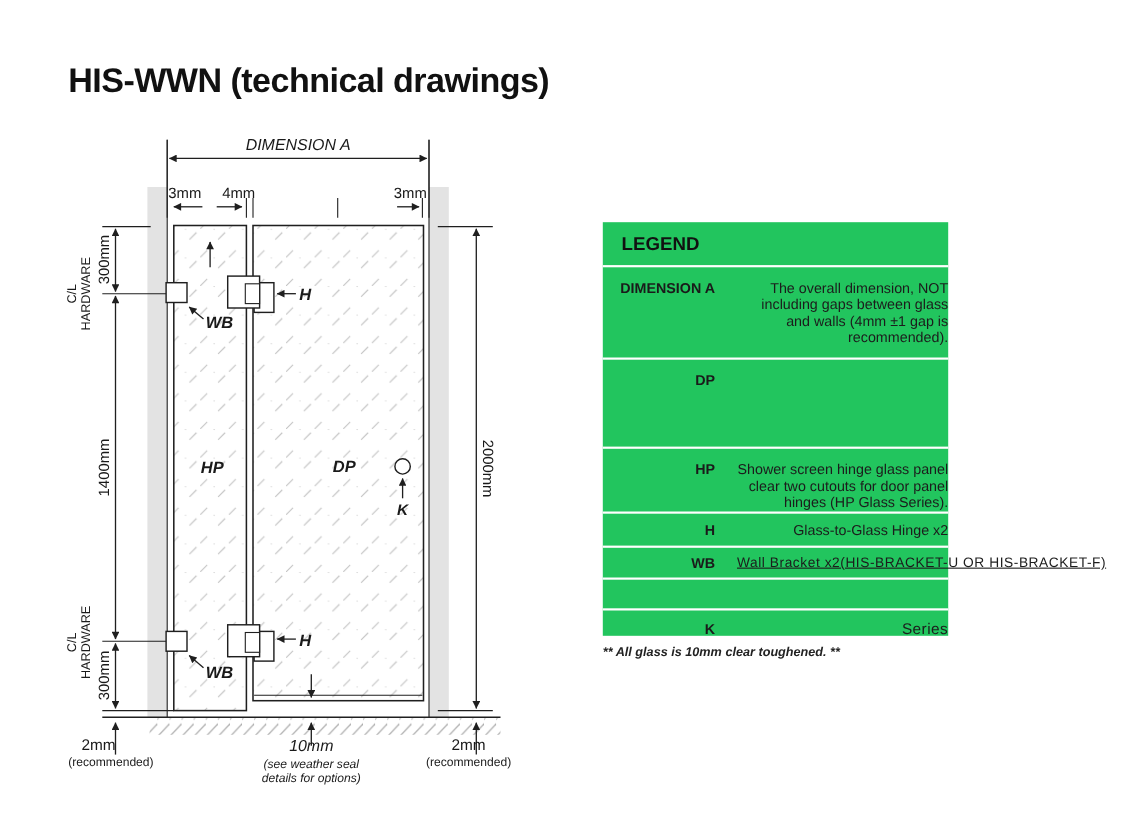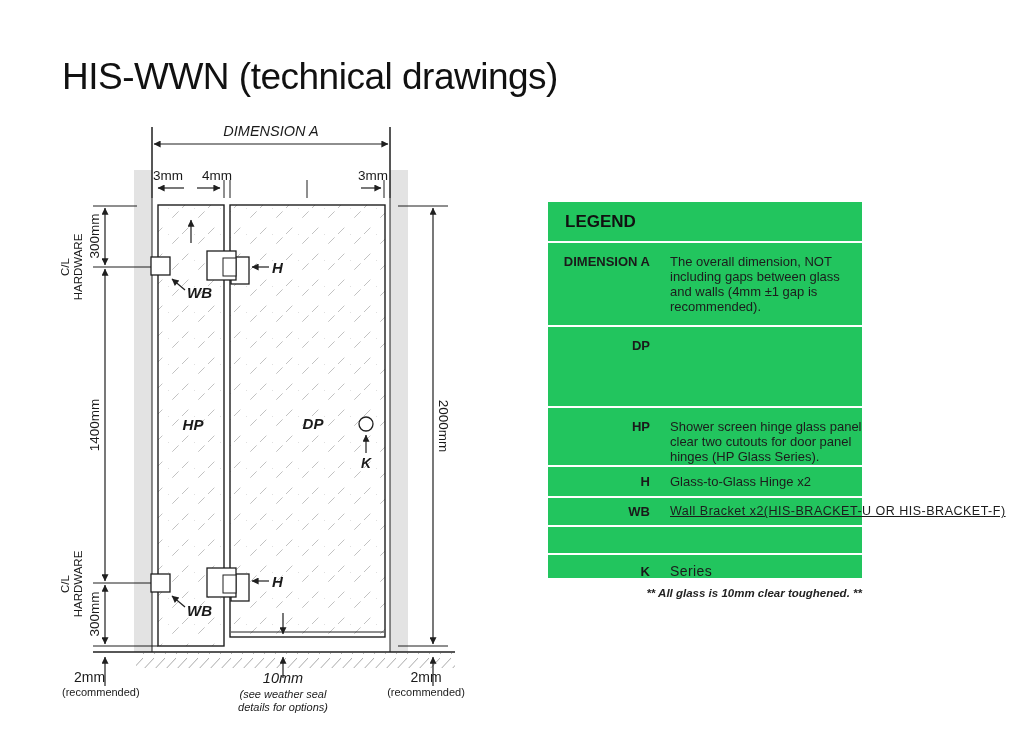--- a/index.html
+++ b/index.html
@@ -3,55 +3,55 @@
 <meta charset="utf-8">
 <style>
   html,body{margin:0;padding:0;}
   body{
     width:1024px;height:752px;position:relative;background:#ffffff;
     font-family:"Liberation Sans","DejaVu Sans",sans-serif;color:#1a1a1a;
     overflow:hidden;
   }
   .page-title{
     position:absolute;left:62px;top:56px;margin:0;
-    font-size:37px;font-weight:400;letter-spacing:-0.5px;color:#111;
+    font-size:31px;font-weight:700;letter-spacing:-0.5px;color:#111;
   }
   svg text{fill:#1a1a1a;}
   .dimtxt{font-size:13.5px;}
   .dimtxt-sm{font-size:11px;}
   .ital{font-style:italic;}
   .lblbold{font-size:15px;font-weight:700;font-style:italic;}
   .rot{font-size:13.5px;}
   .clh{font-size:11.5px;}
   
   .legend{
     position:absolute;left:548px;top:202px;width:314px;height:376px;
     background:#22c55e;
   }
   .legend-title{
     height:29px;padding:10px 0 0 17px;box-sizing:content-box;
     font-size:17px;font-weight:700;color:#111;
   }
   .lrow{display:flex;border-top:2px solid #ffffff;box-sizing:border-box;}
   .lterm{flex:0 0 122px;text-align:right;padding-right:20px;box-sizing:border-box;
          font-weight:700;font-size:13px;}
-  .ldesc{flex:1 1 auto;font-size:13px;line-height:15px;color:#1c1c1c;}
+  .ldesc{flex:1 1 auto;font-size:13px;line-height:15px;color:#1c1c1c;text-align:right;}
   .ldesc div{white-space:nowrap;}
   .row-dima{height:84px;padding-top:11px;}
   .row-dp{height:81px;padding-top:11px;}
   .row-hp{height:59px;padding-top:11px;}
   .row-h{height:31px;padding-top:7px;}
   .row-wb{height:29px;padding-top:6px;}
   .row-wb .ldesc{font-size:12.5px;letter-spacing:0.5px;overflow:visible;text-decoration:underline;}
   .row-empty{height:28px;}
   .row-k{height:33px;padding-top:7px;}
   .row-k .ldesc{font-size:14px;letter-spacing:0.4px;line-height:18px;}
   .row-k .lterm{padding-top:2px;}
   .legend-footnote{
-    position:absolute;left:548px;top:587px;width:314px;text-align:right;
+    position:absolute;left:548px;top:587px;width:314px;text-align:left;
     font-size:11.5px;font-style:italic;font-weight:600;color:#222;
   }
 </style>
 </head>
 <body>
 
 <h1 class="page-title">HIS-WWN (technical drawings)</h1>
 
 <svg width="1024" height="752" viewBox="0 0 1024 752" style="position:absolute;left:0;top:0;">
   <defs>

